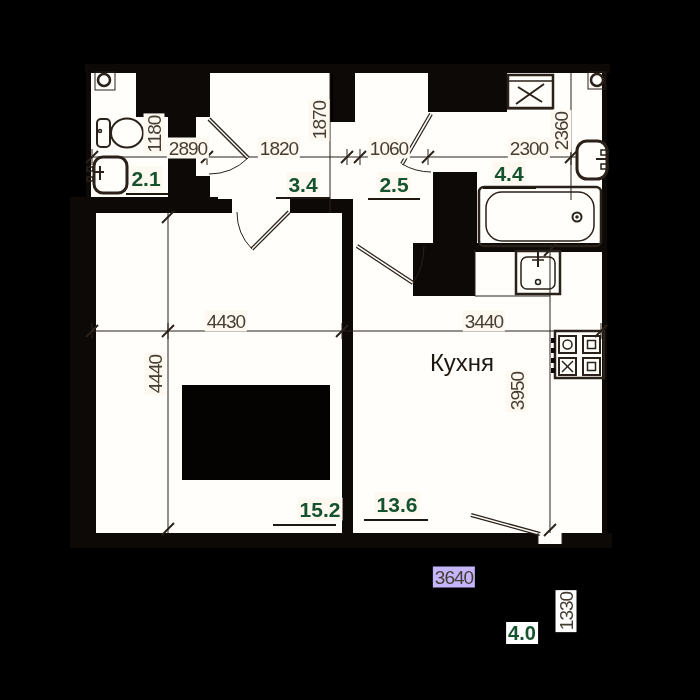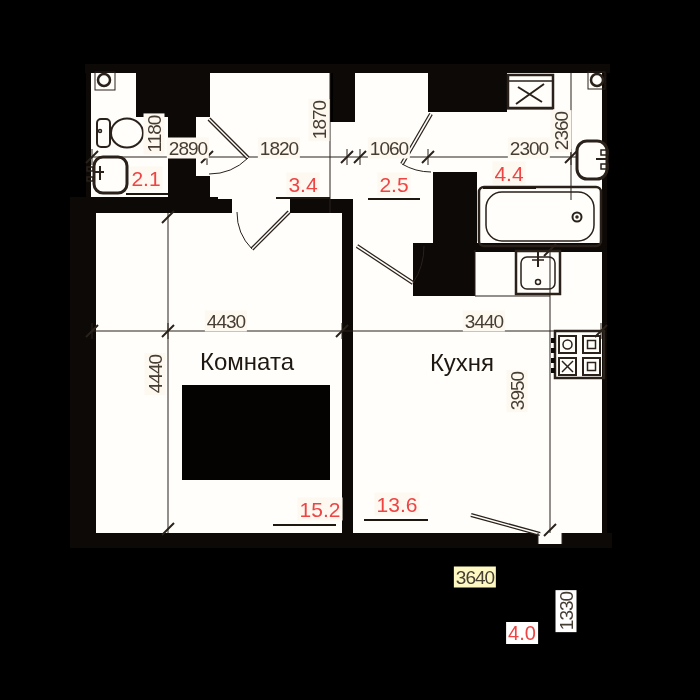--- a/index.html
+++ b/index.html
@@ -8,21 +8,21 @@
   .room{position:absolute;background:#fffefa;}
   .w{position:absolute;background:#0d0906;}
   .open{position:absolute;background:#fffefa;}
   .furn{position:absolute;background:#050302;}
   svg.layer{position:absolute;left:0;top:0;}
   .chip{position:absolute;transform:translate(-50%,-50%);background:#fdf8f0;
         color:#463d33;font-size:19px;line-height:1;padding:1px 2px;white-space:nowrap;
         letter-spacing:-1px;}
   .vchip{transform:translate(-50%,-50%) rotate(-90deg);}
   .area{position:absolute;transform:translate(-50%,-50%);background:#fdf8f0;
-        color:#ef4444;font-weight:normal;font-size:21px;line-height:1;padding:1px 2px;
+        color:#14532d;font-weight:bold;font-size:21px;line-height:1;padding:1px 2px;
         white-space:nowrap;}
   .rname{position:absolute;transform:translate(-50%,-50%);color:#1f1811;font-size:24px;
          line-height:1;white-space:nowrap;background:transparent;}
   .ul{position:absolute;background:#1f1811;height:2px;}
 </style>
 </head>
 <body>
 
 <div class="plan">
 
@@ -202,24 +202,23 @@
   <div class="chip" style="left:279px;top:148px">1820</div>
   <div class="chip" style="left:389px;top:148px">1060</div>
   <div class="chip" style="left:529px;top:148px">2300</div>
   <div class="chip vchip" style="left:154px;top:134px">1180</div>
   <div class="chip vchip" style="left:319px;top:120px">1870</div>
   <div class="chip vchip" style="left:561px;top:131px">2360</div>
   <div class="chip" style="left:226px;top:321px">4430</div>
   <div class="chip" style="left:484px;top:321px">3440</div>
   <div class="chip vchip" style="left:155px;top:374px">4440</div>
   <div class="chip vchip" style="left:517px;top:391px">3950</div>
-  <div class="chip" style="left:475px;top:577px;background:#fef9c3">3640</div>
+  <div class="chip" style="left:454px;top:577px;background:#c4b5fd">3640</div>
   <div class="chip vchip" style="left:566px;top:611px;background:#fff">1330</div>
 
-  <div class="rname" style="left:247px;top:362px">Комната</div>
   <div class="rname" style="left:462px;top:363px">Кухня</div>
 
   <div class="area" style="left:146px;top:178px">2.1</div>
   <div class="ul" style="left:126px;top:193px;width:42px"></div>
   <div class="area" style="left:303px;top:184px">3.4</div>
   <div class="ul" style="left:276px;top:197px;width:54px"></div>
   <div class="area" style="left:394px;top:184px">2.5</div>
   <div class="ul" style="left:368px;top:198px;width:52px"></div>
   <div class="area" style="left:509px;top:173px">4.4</div>
   <div class="ul" style="left:483px;top:187px;width:53px"></div>

